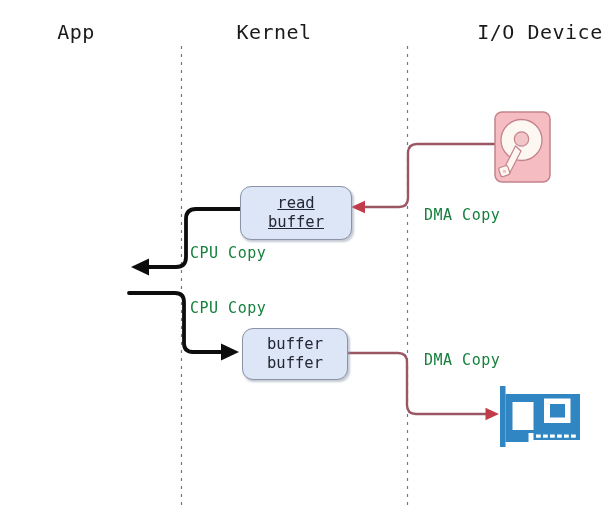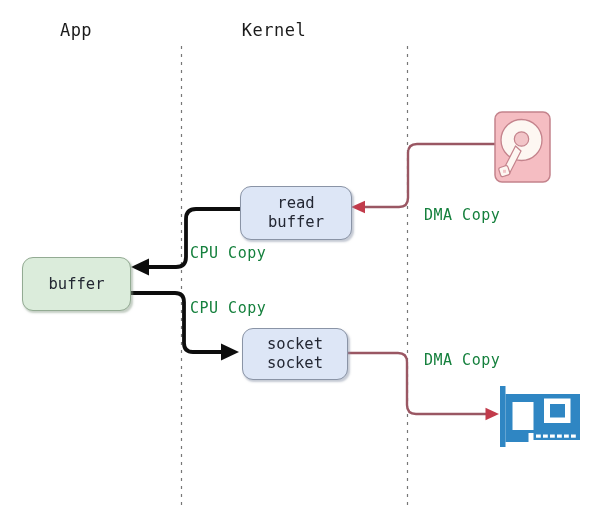--- a/index.html
+++ b/index.html
@@ -3,21 +3,21 @@
 <meta charset="utf-8">
 <style>
   html,body{margin:0;padding:0;background:#ffffff;}
   .canvas{
     position:relative;width:615px;height:530px;background:#ffffff;overflow:hidden;
     font-family:"DejaVu Sans Mono", monospace;
   }
   .layer{position:absolute;left:0;top:0;}
   .ttl{
     position:absolute;transform:translateX(-50%);
-    font-size:17px;color:#1a1a1a;white-space:nowrap;letter-spacing:0.5px;
+    font-size:20px;color:#1a1a1a;white-space:nowrap;letter-spacing:0.5px;
   }
   .lbl{
     position:absolute;font-size:15px;color:#15803d;white-space:nowrap;letter-spacing:0.5px;
   }
   .bx{
     position:absolute;display:flex;align-items:center;justify-content:center;
     text-align:center;border-radius:11px;font-size:15.5px;line-height:19px;color:#232733;
   }
   .bx .t{width:74px;}
   .bx-kernel{
@@ -74,31 +74,29 @@
         <rect x="550" y="434.5" width="4.8" height="3.2" fill="#ffffff"></rect>
         <rect x="557" y="434.5" width="4.8" height="3.2" fill="#ffffff"></rect>
         <rect x="564" y="434.5" width="4.8" height="3.2" fill="#ffffff"></rect>
         <rect x="571" y="434.5" width="4.8" height="3.2" fill="#ffffff"></rect>
       </g>
     </g>
   </svg>
 
   <div class="ttl" style="left:76px;top:20px;">App</div>
   <div class="ttl" style="left:274px;top:20px;">Kernel</div>
+  <div class="ttl" style="left:540px;top:20px;">I/O Device</div>
 
-  <div class="bx bx-kernel" style="left:240px;top:186px;width:110px;height:52px;">
+  <div class="bx bx-kernel" style="left:240px;top:186px;width:110px;height:52px;text-decoration:underline;">
     <span class="t">read buffer</span>
   </div>
 
-  <div class="bx bx-app" style="left:22px;top:257px;width:107px;height:52px;">
-    <span>buffer</span>
-  </div>
 
   <div class="bx bx-kernel" style="left:242px;top:328px;width:104px;height:50px;">
-    <span class="t">socket socket</span>
+    <span class="t">buffer buffer</span>
   </div>
 
   <div class="lbl" style="left:424px;top:206px;">DMA Copy</div>
   <div class="lbl" style="left:190px;top:244px;">CPU Copy</div>
   <div class="lbl" style="left:190px;top:299px;">CPU Copy</div>
   <div class="lbl" style="left:424px;top:351px;">DMA Copy</div>
 
 </div>
 
 </body></html>

